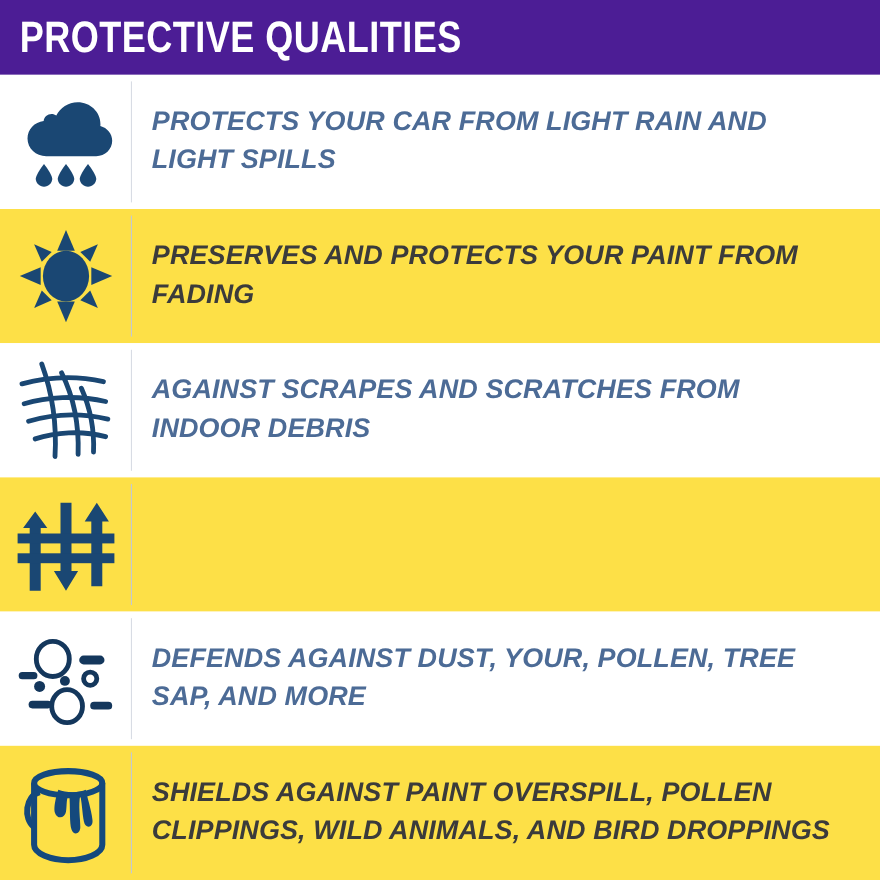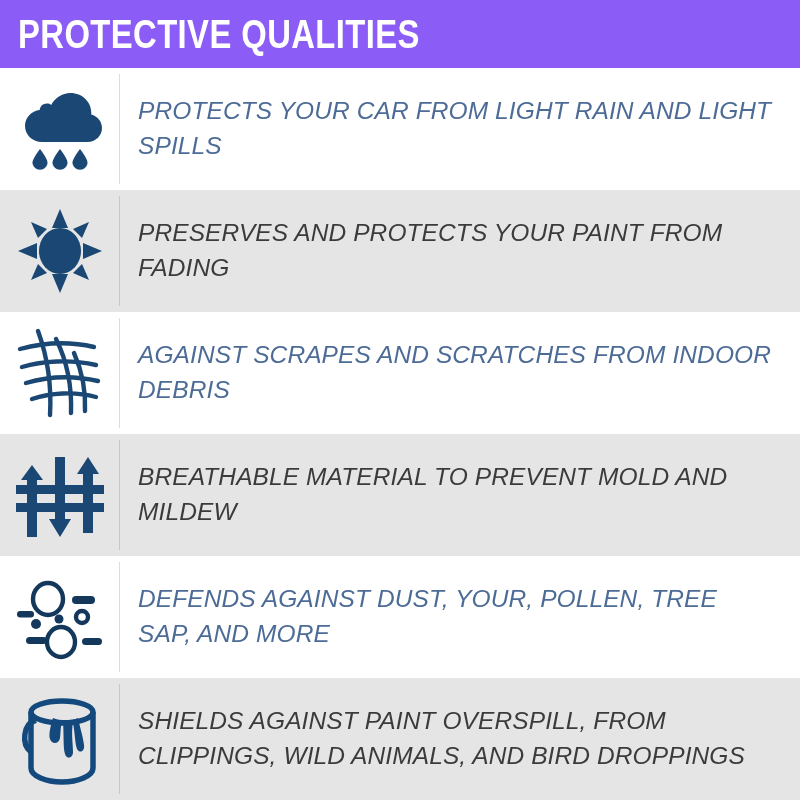--- a/index.html
+++ b/index.html
@@ -17,21 +17,21 @@
     height: 800px;
     overflow: hidden;
     background: #ffffff;
     display: flex;
     flex-direction: column;
   }
 
   
   .header-bar {
     height: 68px;
-    background: #8b5cf6;
+    background: #4c1d95;
     display: flex;
     align-items: center;
     flex: 0 0 auto;
     box-sizing: border-box;
     padding-left: 18px;
   }
   .header-title {
     color: #ffffff;
     font-family: "Liberation Sans Narrow", "Liberation Sans", sans-serif;
     font-weight: bold;
@@ -49,21 +49,21 @@
     display: flex;
     flex-direction: column;
   }
   .row {
     display: flex;
     align-items: stretch;
     flex: 1 1 0;
     position: relative;
     min-height: 0;
   }
-  .row.alt { background: #e5e5e5; }
+  .row.alt { background: #fde047; }
   .row.plain { background: #ffffff; }
 
   .icon-cell {
     flex: 0 0 120px;
     width: 120px;
     display: flex;
     align-items: center;
     justify-content: center;
     position: relative;
     box-sizing: border-box;
@@ -90,21 +90,21 @@
 
   .text-cell {
     flex: 1 1 auto;
     display: flex;
     align-items: center;
     box-sizing: border-box;
     padding: 0 26px 0 18px;
   }
   .feature-text {
     font-family: "Liberation Sans", sans-serif;
-    font-weight: normal;
+    font-weight: bold;
     font-style: italic;
     font-size: 24.5px;
     line-height: 1.42;
     letter-spacing: 0.1px;
     margin: 0;
   }
   .text-blue { color: #4c6b96; }
   .text-dark { color: #3b3b3b; }
 </style>
 </head>
@@ -191,23 +191,20 @@
               <path d="M46 88 L57 70 L51 70 L51 8 L41 8 L41 70 L35 70 Z"></path>
 
               <path d="M74 8 L85 25 L79 25 L79 84 L69 84 L69 25 L63 25 Z"></path>
 
               <rect x="2" y="36" width="88" height="9"></rect>
               <rect x="2" y="54" width="88" height="9"></rect>
             </g>
           </svg>
         </div>
       </div>
-      <div class="text-cell">
-        <p class="feature-text text-dark">BREATHABLE MATERIAL TO PREVENT MOLD AND MILDEW</p>
-      </div>
     </div>
 
     <div class="row plain">
       <div class="icon-cell">
         <div class="icon-box">
           <svg width="92" height="86" viewBox="0 0 92 86" aria-hidden="true">
             <g fill="none" stroke="#14375c" stroke-width="4.4">
               <ellipse cx="34" cy="25" rx="15" ry="16"></ellipse>
               <ellipse cx="47" cy="68" rx="14" ry="15"></ellipse>
               <circle cx="68" cy="43" r="6"></circle>
@@ -239,18 +236,18 @@
               <path d="M14 20 L14 76 C14 84, 29 90, 45 90 C61 90, 76 84, 76 76 L76 20"></path>
 
               <ellipse cx="45" cy="20" rx="31" ry="11"></ellipse>
             </g>
 
             <path fill="#14497d" d="M36 26 C36 26, 31 41, 33 47 C35 53, 42 52, 43 46 C44 40, 43 33, 46 30 C47 43, 46 56, 48 62 C50 68, 56 66, 56 60 C56 52, 54 40, 56 31 C58 41, 58 52, 60 57 C63 62, 68 59, 67 53 C66 44, 62 32, 61 26 C55 29, 43 29, 36 26 Z"></path>
           </svg>
         </div>
       </div>
       <div class="text-cell">
-        <p class="feature-text text-dark">SHIELDS AGAINST PAINT OVERSPILL, FROM CLIPPINGS, WILD ANIMALS, AND BIRD DROPPINGS</p>
+        <p class="feature-text text-dark">SHIELDS AGAINST PAINT OVERSPILL, POLLEN CLIPPINGS, WILD ANIMALS, AND BIRD DROPPINGS</p>
       </div>
     </div>
 
   </div>
 </div>
 
 </body></html>

